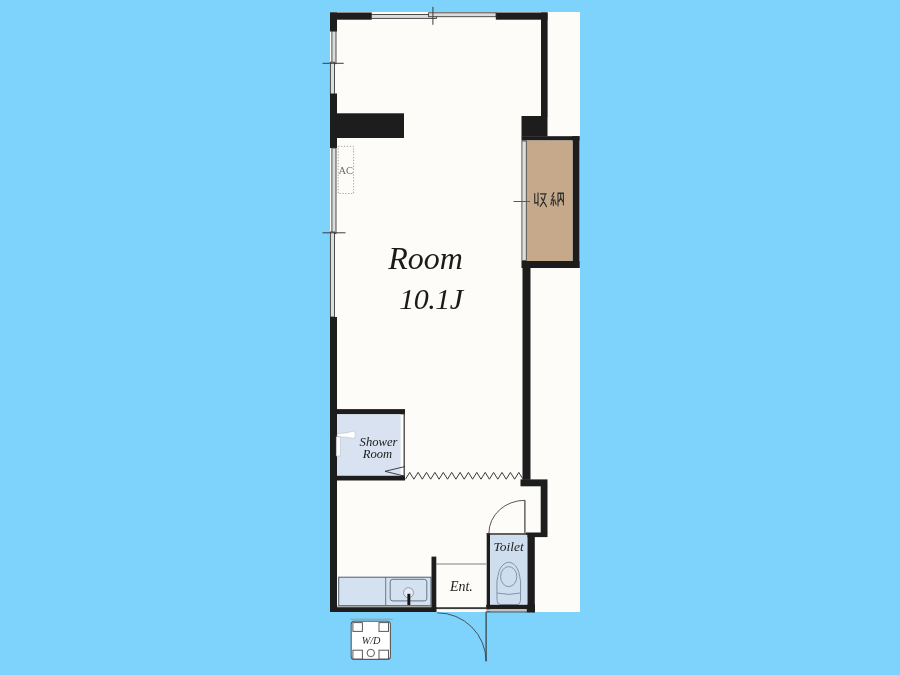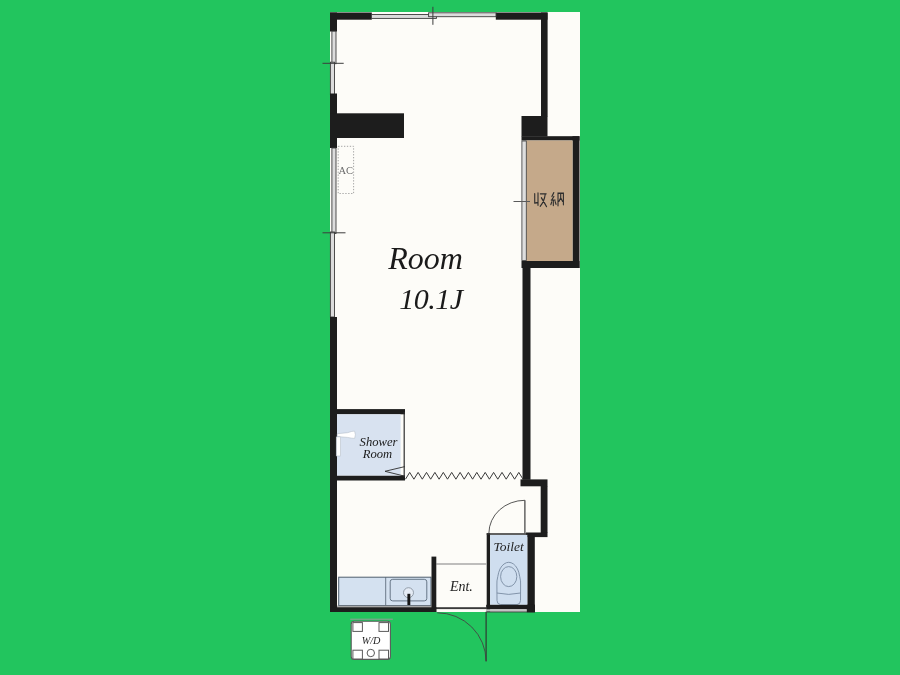--- a/index.html
+++ b/index.html
@@ -1,16 +1,16 @@
 <!DOCTYPE html>
 <html><head>
 <meta charset="utf-8">
 <style>
   html,body{margin:0;padding:0;background:#ffffff;}
-  .wrap{width:900px;height:675px;position:relative;background:#22c55e;overflow:hidden;}
+  .wrap{width:900px;height:675px;position:relative;background:#7dd3fc;overflow:hidden;}
   svg{position:absolute;left:0;top:0;}
   text{font-family:"Liberation Serif",serif;}
 </style>
 </head>
 <body>
 <div class="wrap">
 <svg width="900" height="675" viewBox="0 0 900 675">
 
   <rect x="330" y="12" width="250" height="600" fill="#fdfcf8"></rect>
 

